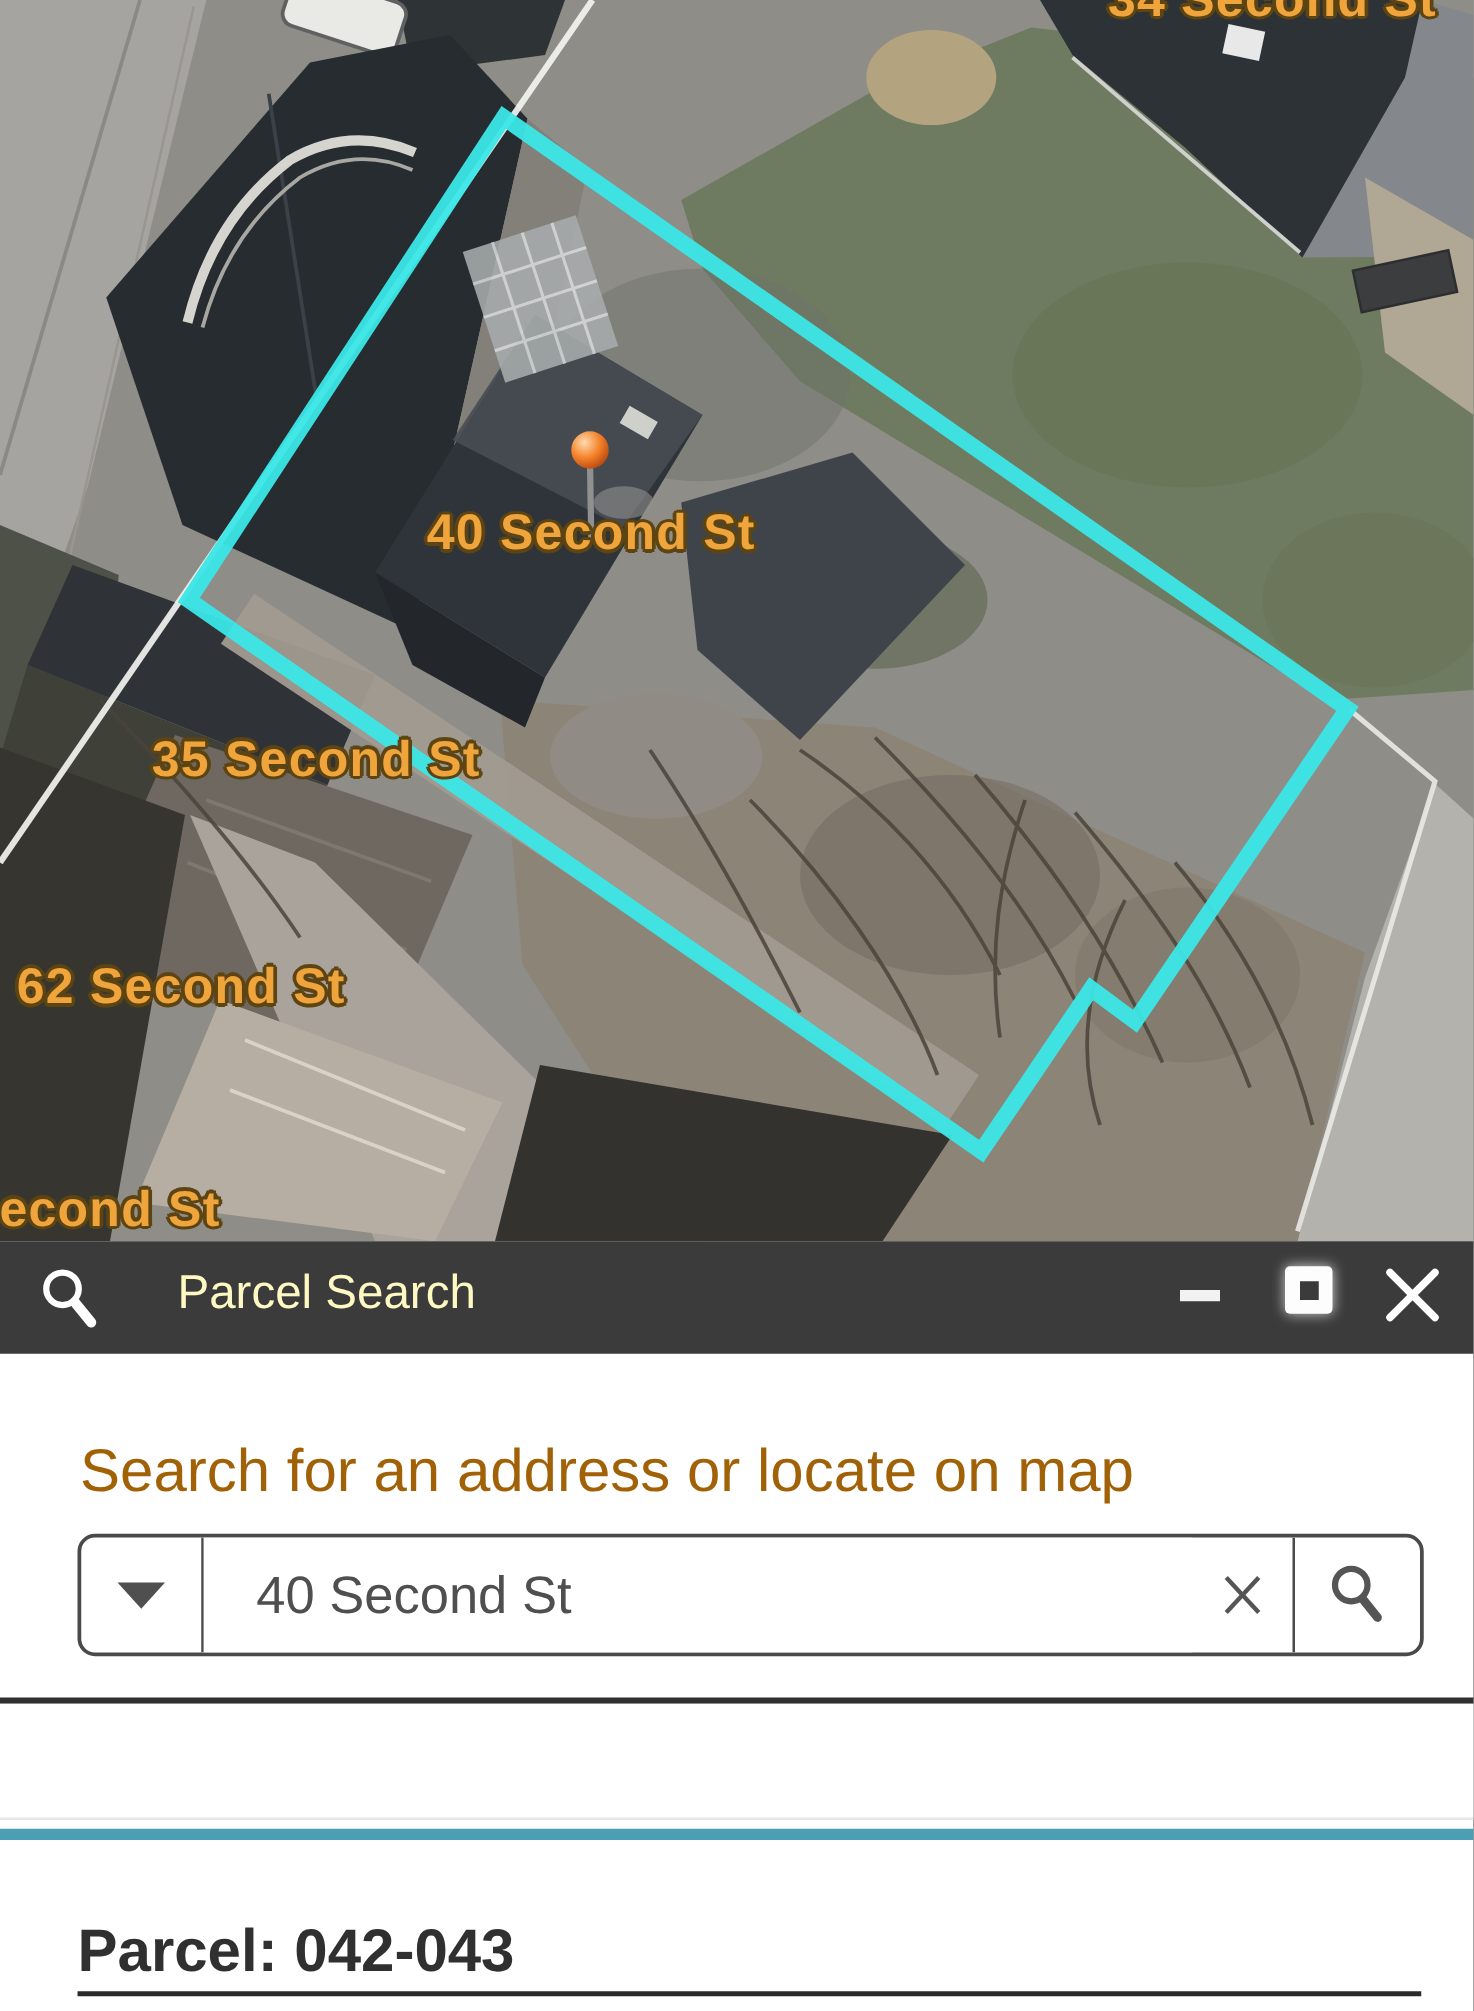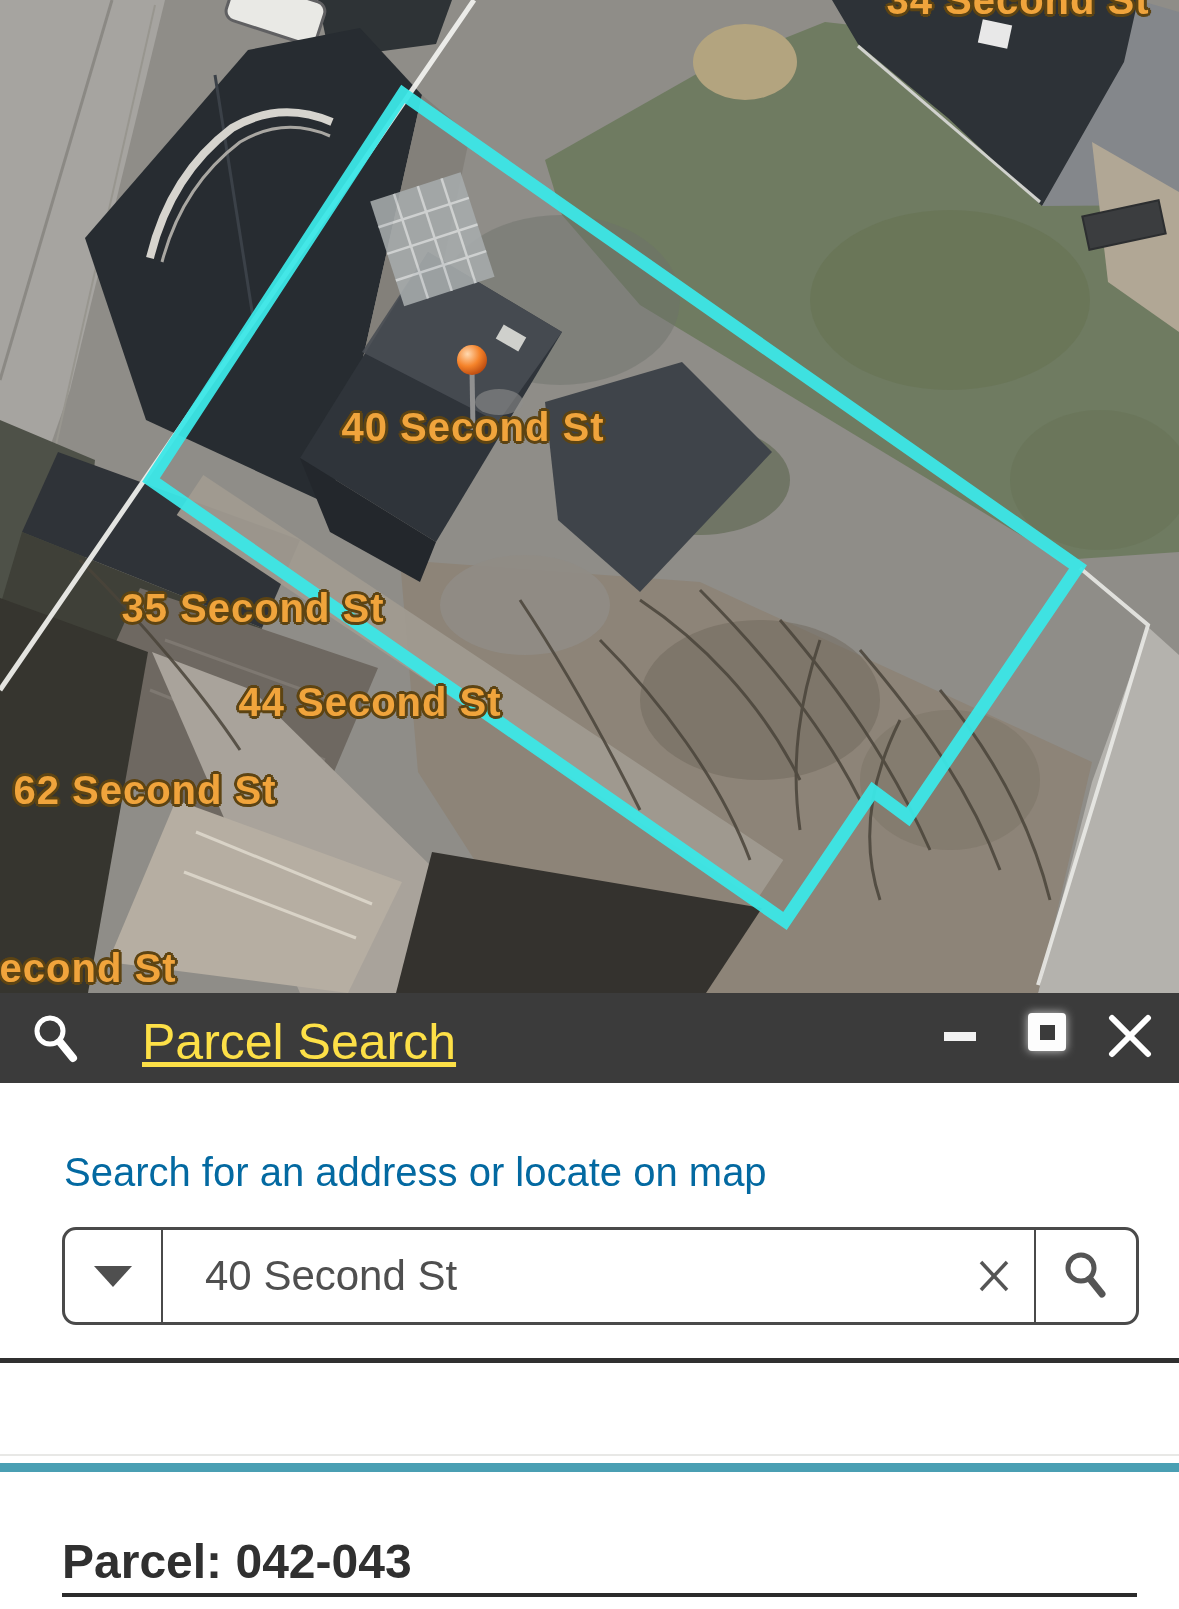--- a/index.html
+++ b/index.html
@@ -14,30 +14,30 @@
     font-size:40px;font-weight:bold;letter-spacing:1px;white-space:nowrap;
     color:#f0a43c;
     text-shadow:3px 0 0 #5d4413,-3px 0 0 #5d4413,0 3px 0 #5d4413,0 -3px 0 #5d4413,
                 2px 2px 0 #5d4413,-2px -2px 0 #5d4413,2px -2px 0 #5d4413,-2px 2px 0 #5d4413;
     z-index:5;
   }
 
   
   #panel-header{position:absolute;left:0;top:993px;width:1179px;height:90px;background:#3b3b3b;z-index:10;}
   #header-search-icon{position:absolute;left:30px;top:18px;}
-  #panel-title{position:absolute;left:142px;top:20px;font-size:50px;color:#fde047;text-decoration:underline;}
+  #panel-title{position:absolute;left:142px;top:20px;font-size:38px;color:#fef9c3;}
   .winbtn{position:absolute;cursor:pointer;}
   #btn-min{left:944px;top:1032px;width:32px;height:9px;background:#f2f2f2;z-index:11;}
   #btn-max{left:1028px;top:1013px;width:38px;height:38px;background:#fdfdfd;border-radius:4px;
            box-shadow:0 0 10px rgba(255,255,255,.75);z-index:11;display:flex;align-items:center;justify-content:center;}
   #btn-max .inner{width:15px;height:15px;background:#3b3b3b;}
   #btn-close{left:1108px;top:1014px;z-index:11;}
 
   
-  #search-label{position:absolute;left:64px;top:1150px;font-size:40px;color:#0369a1;z-index:10;}
+  #search-label{position:absolute;left:64px;top:1150px;font-size:48px;color:#a16207;z-index:10;}
   #search-box{position:absolute;left:62px;top:1227px;width:1077px;height:98px;border:3px solid #4a4a4a;
               border-radius:14px;background:#fff;display:flex;align-items:stretch;z-index:10;overflow:hidden;}
   #dd-btn{width:96px;display:flex;align-items:center;justify-content:center;cursor:pointer;flex:0 0 auto;}
   #dd-tri{width:0;height:0;border-left:19px solid transparent;border-right:19px solid transparent;border-top:21px solid #4f4f4f;}
   .vdiv{width:2px;background:#4a4a4a;flex:0 0 auto;}
   #search-input{flex:1 1 auto;border:0;outline:none;font-size:42px;color:#4f4f4f;padding:0 0 0 42px;min-width:0;}
   #clear-btn{flex:0 0 auto;display:flex;align-items:center;justify-content:center;width:80px;cursor:pointer;}
   #go-btn{flex:0 0 auto;width:100px;display:flex;align-items:center;justify-content:center;cursor:pointer;}
 
   #thick-divider{position:absolute;left:0;top:1358px;width:1179px;height:5px;background:#303030;z-index:10;}
@@ -164,21 +164,20 @@
       <g>
         <ellipse cx="499" cy="402" rx="24" ry="13" fill="#8f8f8d" opacity="0.6"></ellipse>
         <line x1="472" y1="370" x2="473" y2="430" stroke="#909090" stroke-width="5"></line>
         <circle cx="472" cy="360" r="15" fill="url(#pinGrad)"></circle>
       </g>
     </svg>
 
     <div class="map-label" style="left:1018px;top:0px">34 Second St</div>
     <div class="map-label" style="left:473px;top:427px">40 Second St</div>
     <div class="map-label" style="left:253px;top:608px">35 Second St</div>
-    <div class="map-label" style="left:370px;top:702px">44 Second St</div>
     <div class="map-label" style="left:145px;top:790px">62 Second St</div>
     <div class="map-label" style="left:88px;top:968px">econd St</div>
   </div>
 
   <div id="panel-header">
     <svg id="header-search-icon" width="52" height="56" viewBox="0 0 52 56">
       <circle cx="20" cy="20" r="13" stroke="#ffffff" stroke-width="5" fill="none"></circle>
       <line x1="30" y1="31" x2="43" y2="47" stroke="#ffffff" stroke-width="8" stroke-linecap="round"></line>
     </svg>
     <span id="panel-title">Parcel Search</span>

